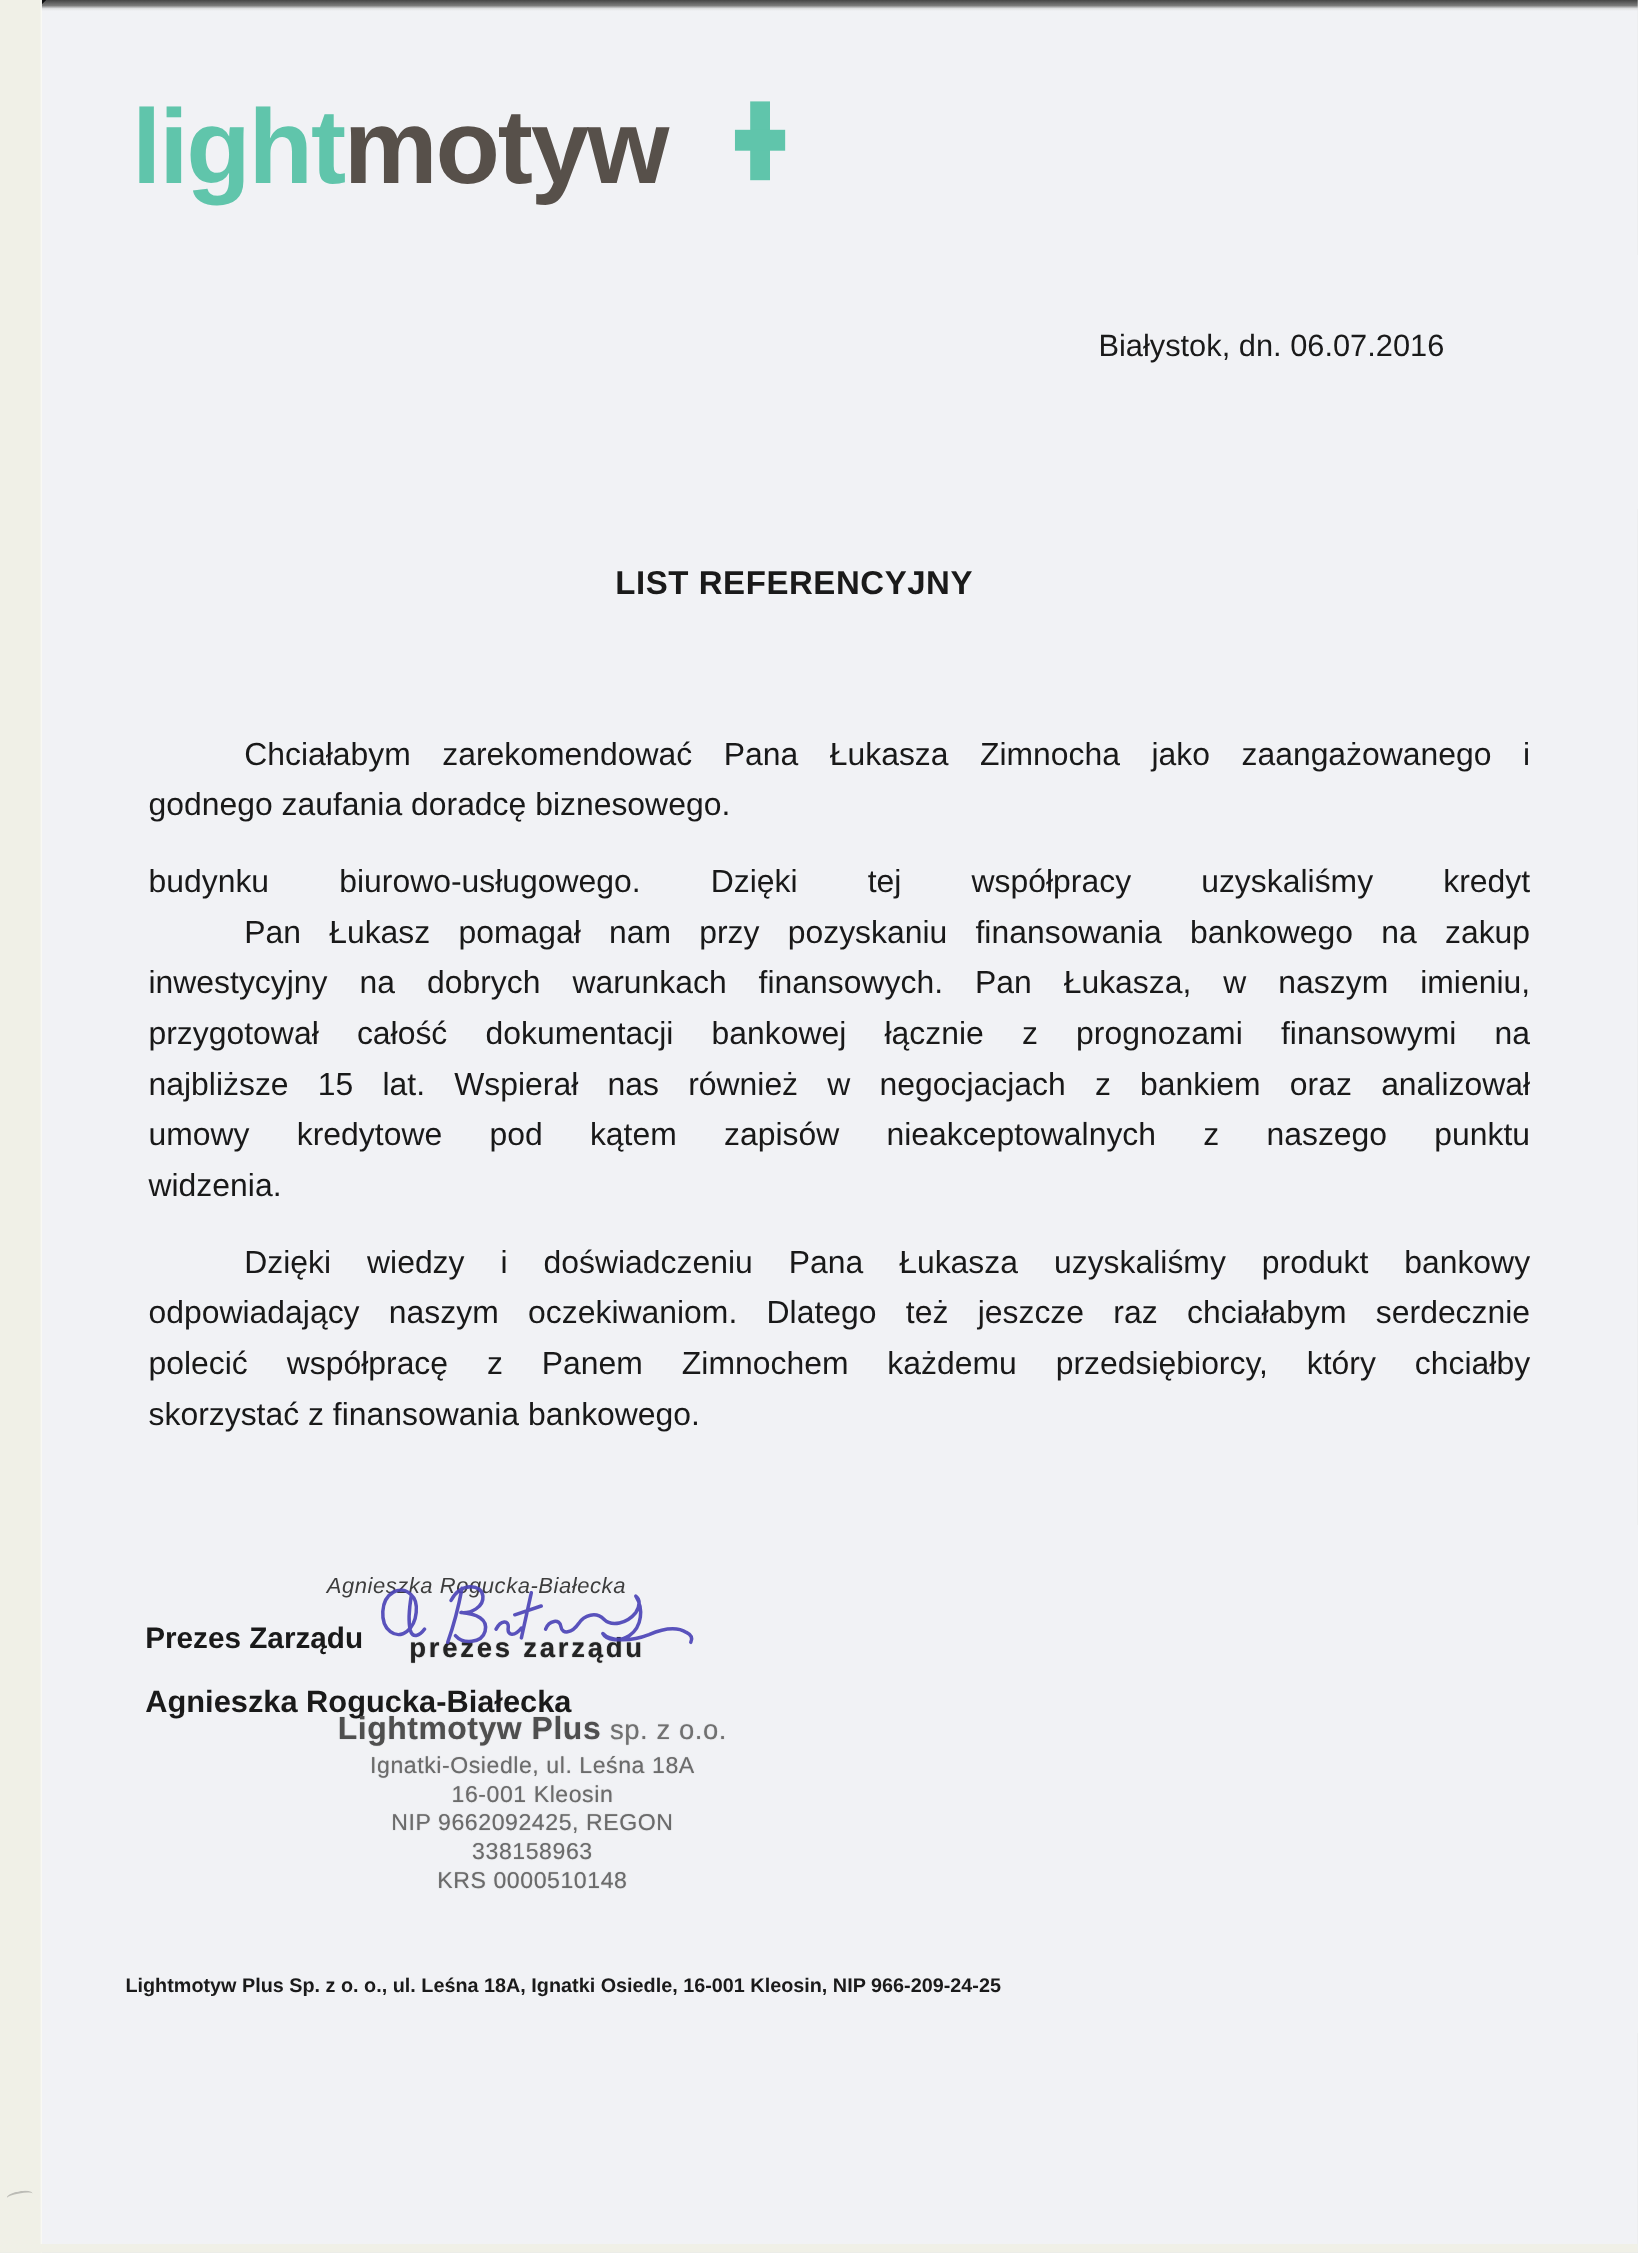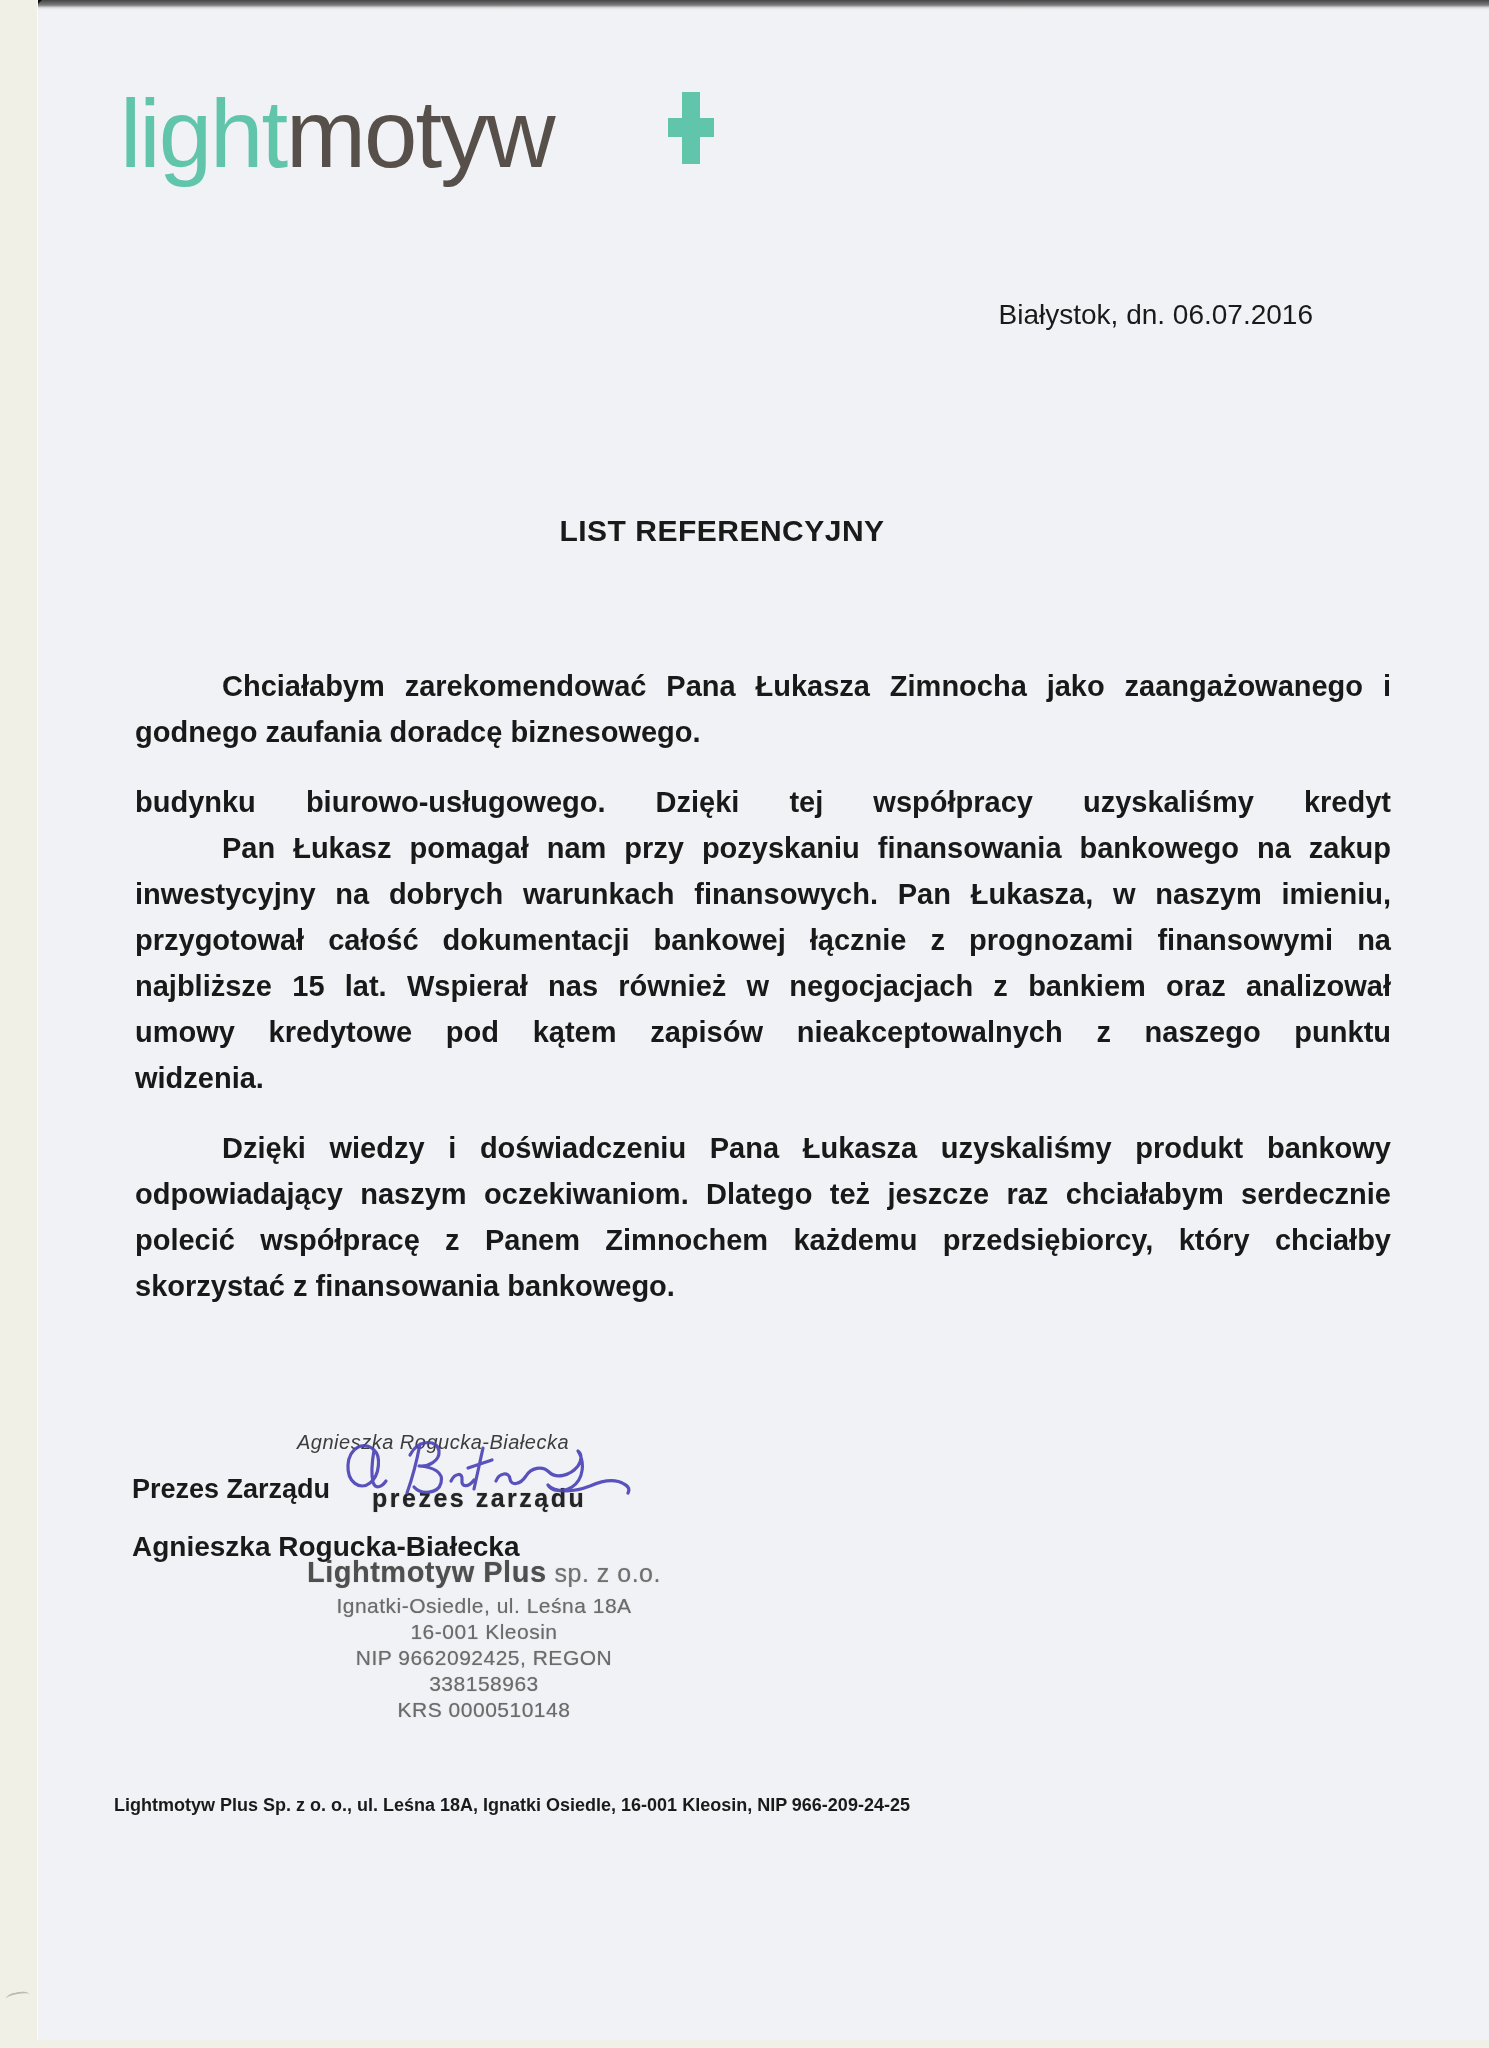--- a/index.html
+++ b/index.html
@@ -44,41 +44,41 @@
     background:var(--margin-cream);
   }
   .pen-mark{
     position:absolute;left:6px;top:1992px;width:24px;height:7px;
     border-top:2px solid #bcbcb6;border-radius:50%;
     transform:rotate(-10deg);
   }
   
   .logo-text{
     position:absolute;left:120px;top:86px;
-    font-size:96px;line-height:1;letter-spacing:-2px;font-weight:400;
+    font-size:96px;line-height:1;letter-spacing:-2px;font-weight:700;
     white-space:nowrap;
     text-align:center;
   }
   .logo-light{color:var(--teal);}
   .logo-motyw{color:var(--logo-brown);}
   .logo-plus{position:absolute;left:668px;top:92px;}
   .logo-plus rect{fill:var(--teal);}
   
   .dateline{
     position:absolute;right:176px;top:299px;
     font-size:28px;font-weight:400;color:var(--ink);
   }
   .letter-title{
     position:absolute;left:0;top:514px;width:1444px;margin:0;
     text-align:center;
     font-size:30px;font-weight:700;letter-spacing:.5px;color:var(--ink);
   }
   .body-text{
     position:absolute;left:135px;top:663px;width:1256px;
-    font-size:29px;line-height:46px;color:#191919;font-weight:bold;
+    font-size:29px;line-height:46px;color:#191919;
   }
   .para{margin:0;}
   .para + .para{margin-top:24px;}
   .line{display:block;text-align:justify;text-align-last:justify;}
   .line.first{text-indent:87px;}
   .line.last{text-align-last:left;}
   
   .stamped-name{
     position:absolute;left:297px;top:1431px;
     font-size:20px;font-style:italic;color:#3d3d3d;letter-spacing:.5px;

